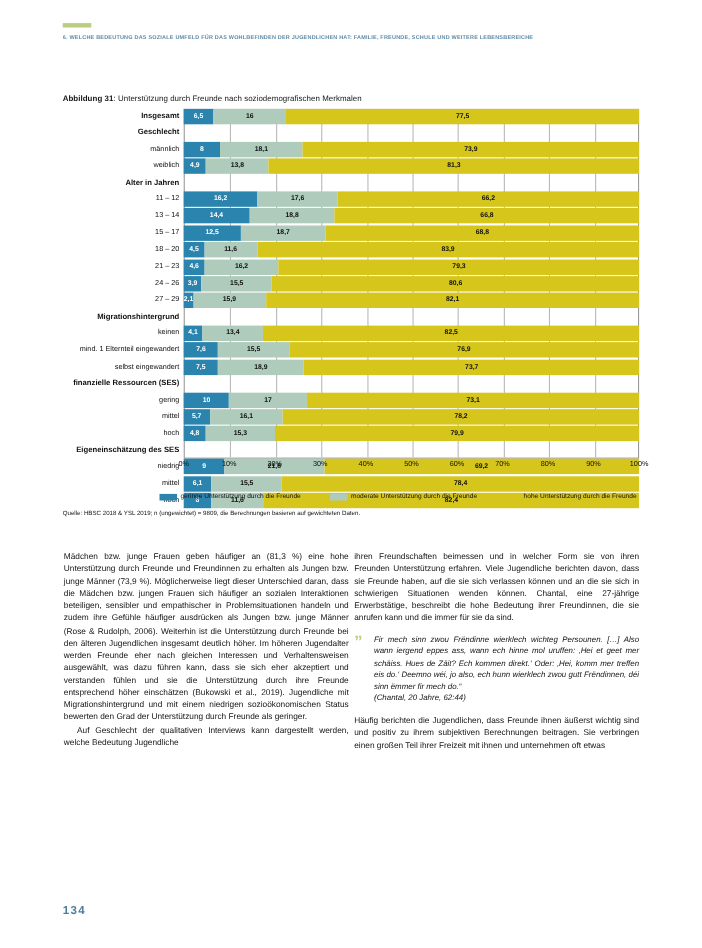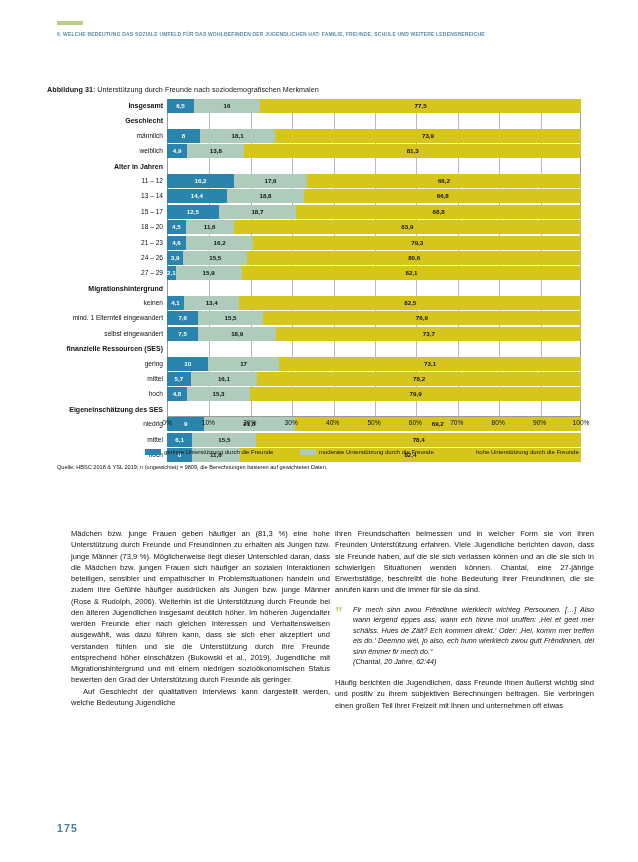--- a/index.html
+++ b/index.html
@@ -40,21 +40,21 @@
     font-size: 5.0px;
     letter-spacing: 0.18px;
     font-weight: 700;
     color: #5f8aa8;
     white-space: nowrap;
   }
 
   
   .fig-caption {
     position: absolute;
-    left: 47px;
+    left: 57px;
     top: 85px;
     font-size: 7.2px;
     color: #161616;
     letter-spacing: 0.05px;
   }
   .fig-caption b { font-weight: 700; }
 
   .chart {
     position: absolute;
     left: 57px;
@@ -193,28 +193,27 @@
     left: 57px;
     top: 464px;
     font-size: 5.6px;
     color: #111;
     white-space: nowrap;
   }
 
   
   .col {
     position: absolute;
-    top: 528px;
+    top: 500px;
     width: 259px;
     font-size: 7.55px;
     line-height: 11.25px;
     text-align: justify;
     color: #141414;
     hyphens: manual;
-    margin-left: 13px;
   }
   .col-left { left: 58px; }
   .col-right { left: 322px; }
 
   .col p { margin: 0; }
   .col p + p { text-indent: 12px; }
 
   .quote-block {
     position: relative;
     margin-top: 9px;
@@ -488,14 +487,14 @@
   <div class="col col-right">
     <p>ihren Freundschaften beimessen und in welcher Form sie von ihren Freunden Unterstützung erfahren. Viele Jugendliche berichten davon, dass sie Freunde haben, auf die sie sich verlassen können und an die sie sich in schwierigen Situationen wenden können. Chantal, eine 27-jährige Erwerbstätige, beschreibt die hohe Bedeutung ihrer Freundinnen, die sie anrufen kann und die immer für sie da sind.</p>
     <div class="quote-block">
       <span class="quote-mark">”</span>
       <span>Fir mech sinn zwou Frëndinne wierklech wichteg Persounen. […] Also wann iergend eppes ass, wann ech hinne mol uruffen: ‚Hei et geet mer schäiss. Hues de Zäit? Ech kommen direkt.‘ Oder: ‚Hei, komm mer treffen eis do.‘ Deemno wéi, jo also, ech hunn wierklech zwou gutt Frëndinnen, déi sinn ëmmer fir mech do.“</span>
       <span class="quote-attr">(Chantal, 20 Jahre, 62:44)</span>
     </div>
     <p class="quote-after">Häufig berichten die Jugendlichen, dass Freunde ihnen äußerst wichtig sind und positiv zu ihrem subjektiven Berechnungen beitragen. Sie verbringen einen großen Teil ihrer Freizeit mit ihnen und unternehmen oft etwas</p>
   </div>
 
-  <div class="folio">175</div>
+  <div class="folio">134</div>
 </div>
 
 </body></html>

